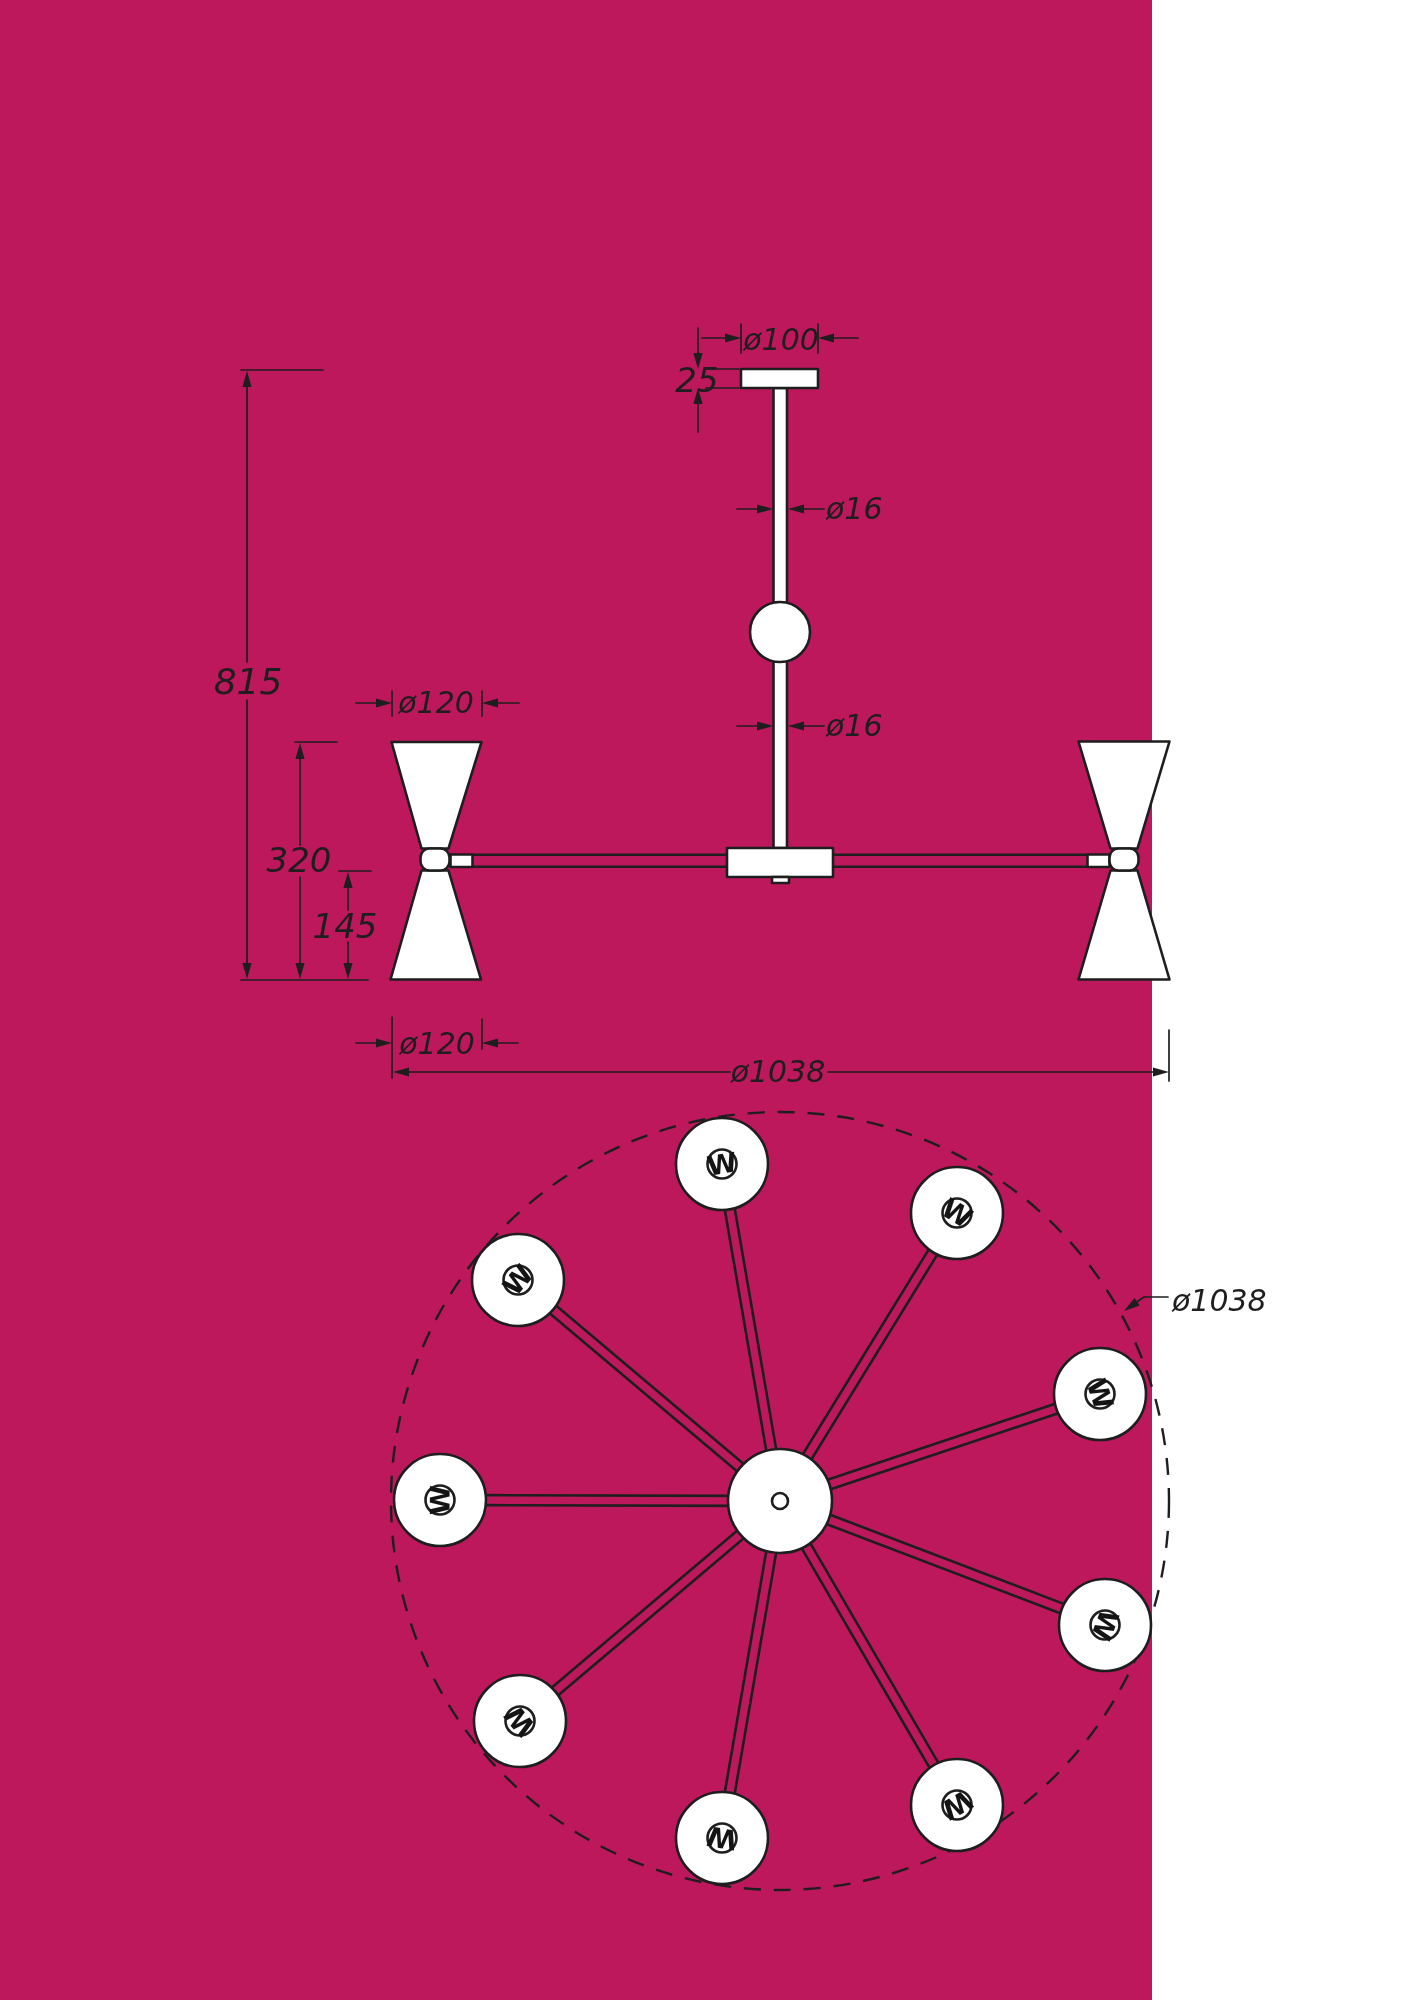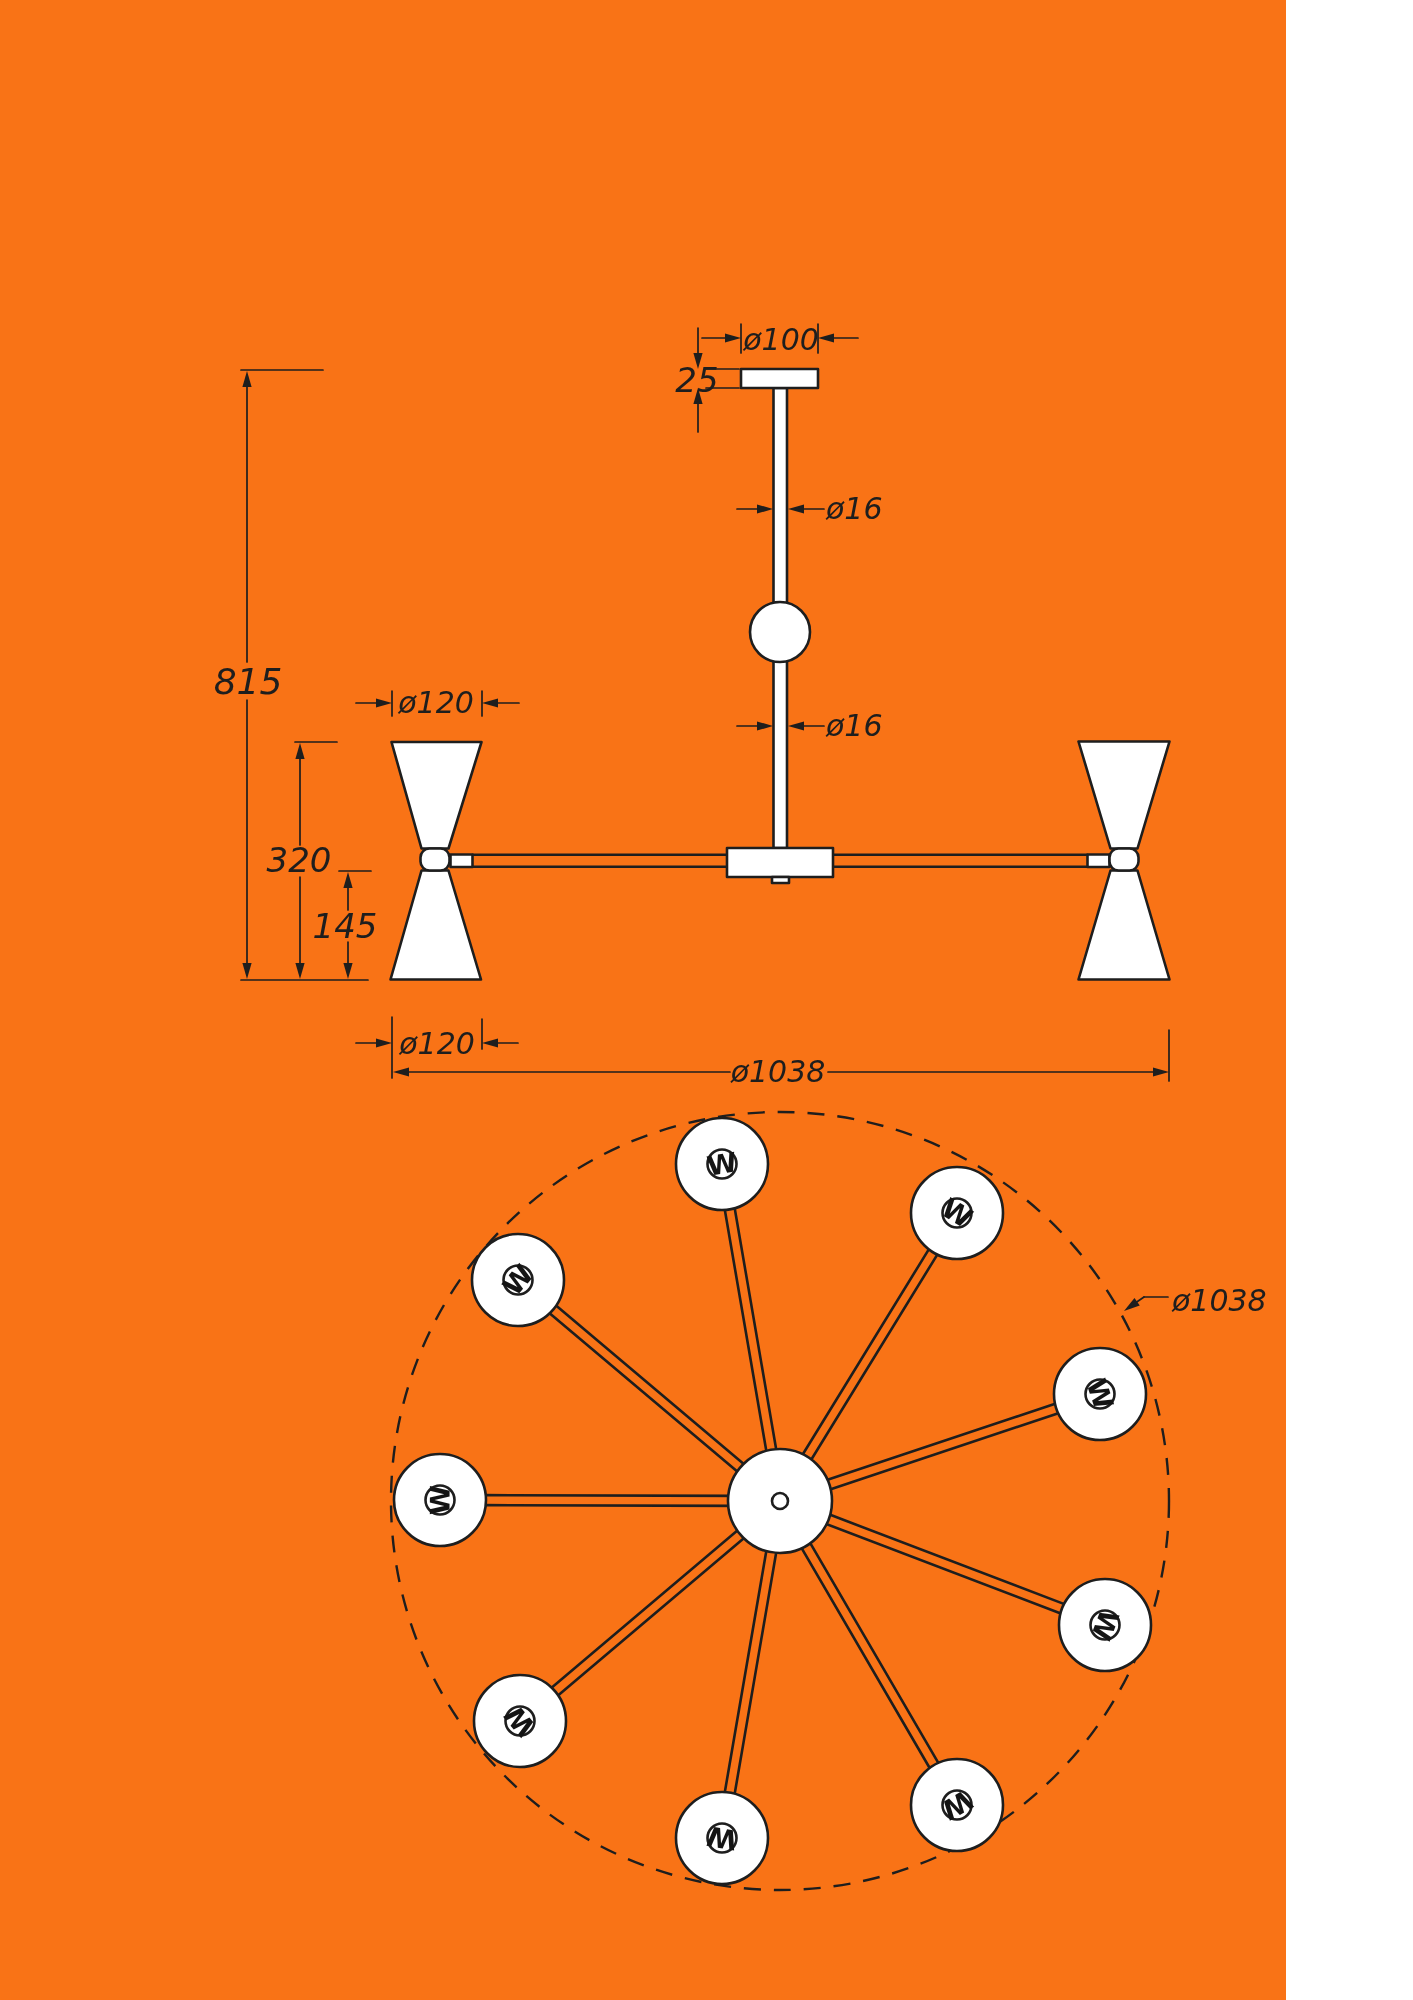--- a/index.html
+++ b/index.html
@@ -1,16 +1,16 @@
 <!DOCTYPE html>
 <html><head>
 <meta charset="utf-8">
 <style>
   html,body{margin:0;padding:0;background:#ffffff;}
-  .stage{width:1286px;height:2000px;background:#f97316;position:relative;}
+  .stage{width:1152px;height:2000px;background:#be185d;position:relative;}
   svg{display:block;}
   .part{fill:none;stroke:#1e1e1e;stroke-width:2.6;stroke-linejoin:round;stroke-linecap:round;}
   .part-fill{fill:#ffffff;stroke:#1e1e1e;stroke-width:2.6;stroke-linejoin:round;}
   .dim{stroke:#1e1e1e;stroke-width:1.7;fill:none;stroke-linecap:round;}
   .dash-circle{fill:none;stroke:#1e1e1e;stroke-width:2.4;stroke-dasharray:17 13;}
   .arrowhead{fill:#1e1e1e;stroke:none;}
   .dim-text{font-family:"DejaVu Sans","Liberation Sans",sans-serif;font-style:italic;fill:#1e1e1e;}
   .socket-text{font-family:"DejaVu Sans","Liberation Sans",sans-serif;font-weight:bold;fill:#141414;}
 </style>
 </head>

